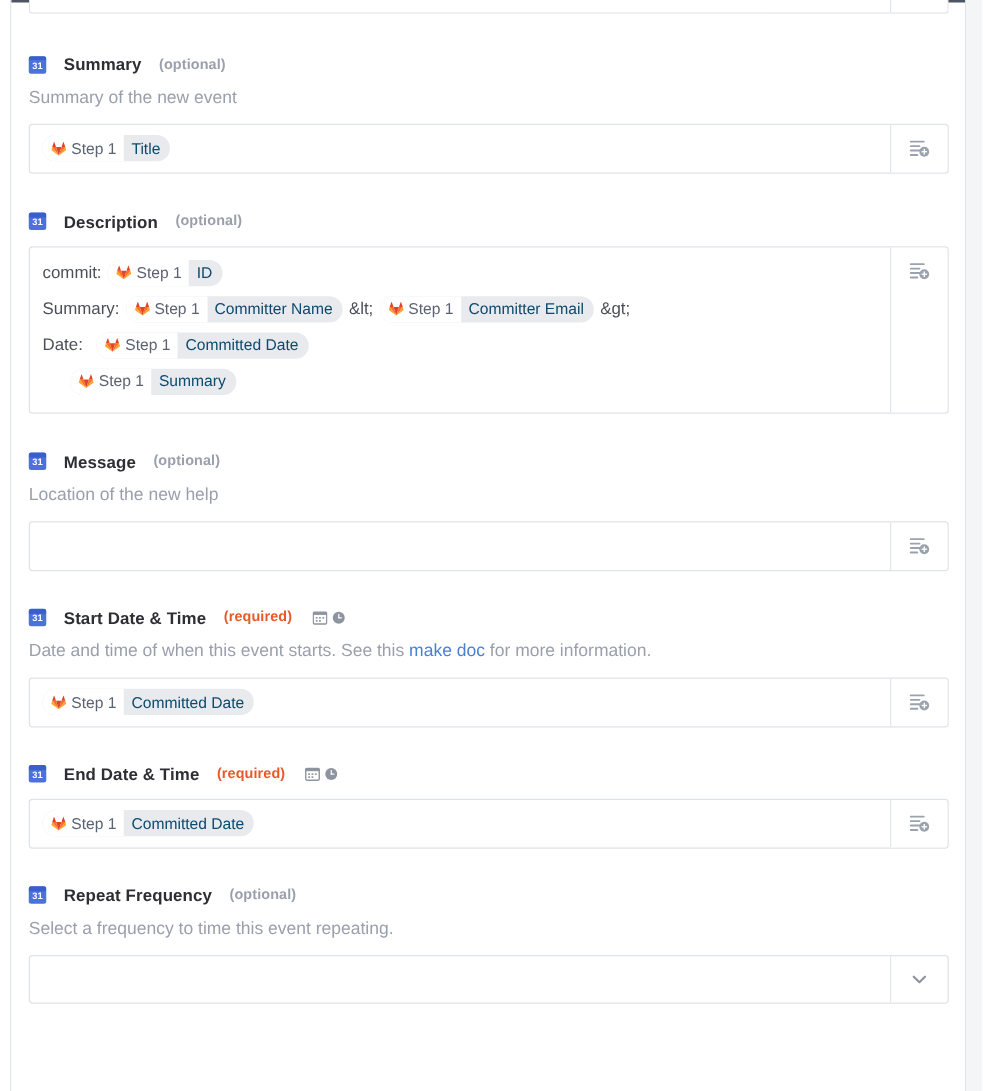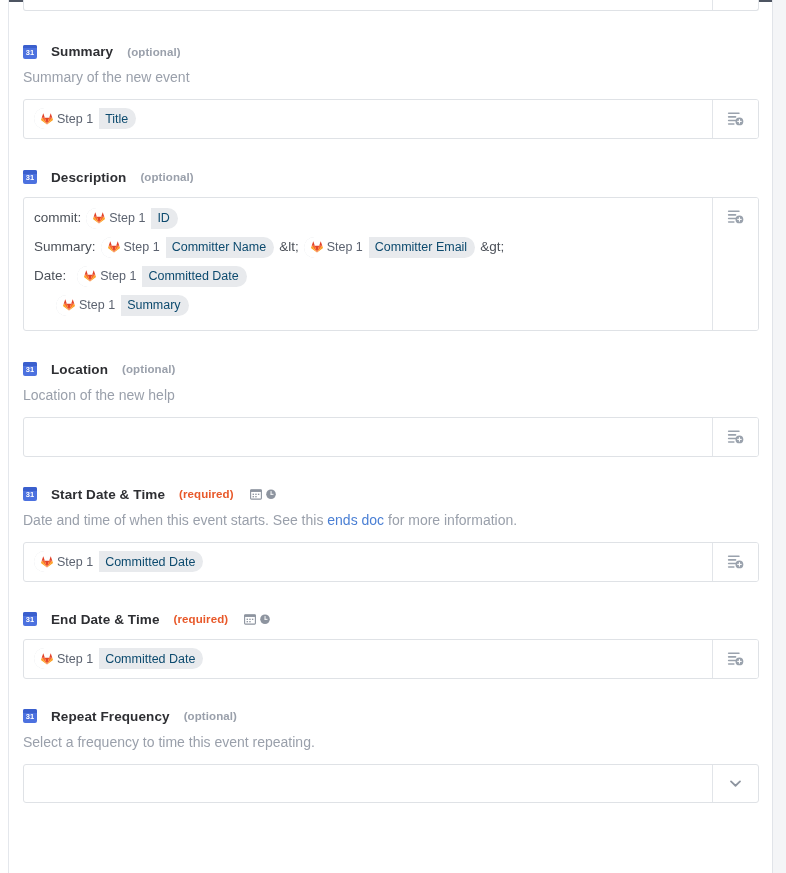--- a/index.html
+++ b/index.html
@@ -398,21 +398,21 @@
           </svg>
         </div>
       </div>
     </div>
 
     <div class="field" style="margin-top:31px;">
       <div class="field-label">
         <span class="gcal-icon">
           <span>31</span>
         </span>
-        <span>Location</span>
+        <span>Message</span>
         <span class="qualifier">(optional)</span>
       </div>
       <div class="field-desc">Location of the new help</div>
       <div class="input-row">
         <div class="input-box empty"></div>
         <div class="side-btn">
           <svg width="17" height="17" viewBox="0 0 20 20">
             <rect x="1" y="3" width="14" height="1.8" rx="0.9" fill="#9aa2ad"></rect>
             <rect x="1" y="7.2" width="10" height="1.8" rx="0.9" fill="#9aa2ad"></rect>
             <rect x="1" y="11.4" width="14" height="1.8" rx="0.9" fill="#9aa2ad"></rect>
@@ -443,21 +443,21 @@
             <rect x="6.1" y="9.4" width="1.7" height="1.5" fill="#8d949f"></rect>
           </svg>
           <svg class="icon-clock-sm" viewBox="0 0 14 14">
             <circle cx="7" cy="7.3" r="5.6" fill="#8d949f"></circle>
             <rect x="6.5" y="3.6" width="1.1" height="4.1" fill="#ffffff"></rect>
             <rect x="6.5" y="6.8" width="3.4" height="1.1" fill="#ffffff"></rect>
           </svg>
         </span>
       </div>
       <div class="field-desc">
-        <span>Date and time of when this event starts. See this </span><a href="#">ends doc</a><span> for more information.</span>
+        <span>Date and time of when this event starts. See this </span><a href="#">make doc</a><span> for more information.</span>
       </div>
       <div class="input-row">
         <div class="input-box">
           <span class="pill">
             <span class="pill-src">
               <svg class="gitlab-ico" viewBox="0 0 36 36">
                 <path fill="#e24329" d="M18 34.2 24.6 14H11.4z"></path>
                 <path fill="#fc6d26" d="M18 34.2 11.4 14H2.2z"></path>
                 <path fill="#fca326" d="M2.2 14 .2 20.2c-.2.6 0 1.2.5 1.6L18 34.2z"></path>
                 <path fill="#e24329" d="M2.2 14h9.2L7.5 2.1c-.2-.6-1.1-.6-1.3 0z"></path>

